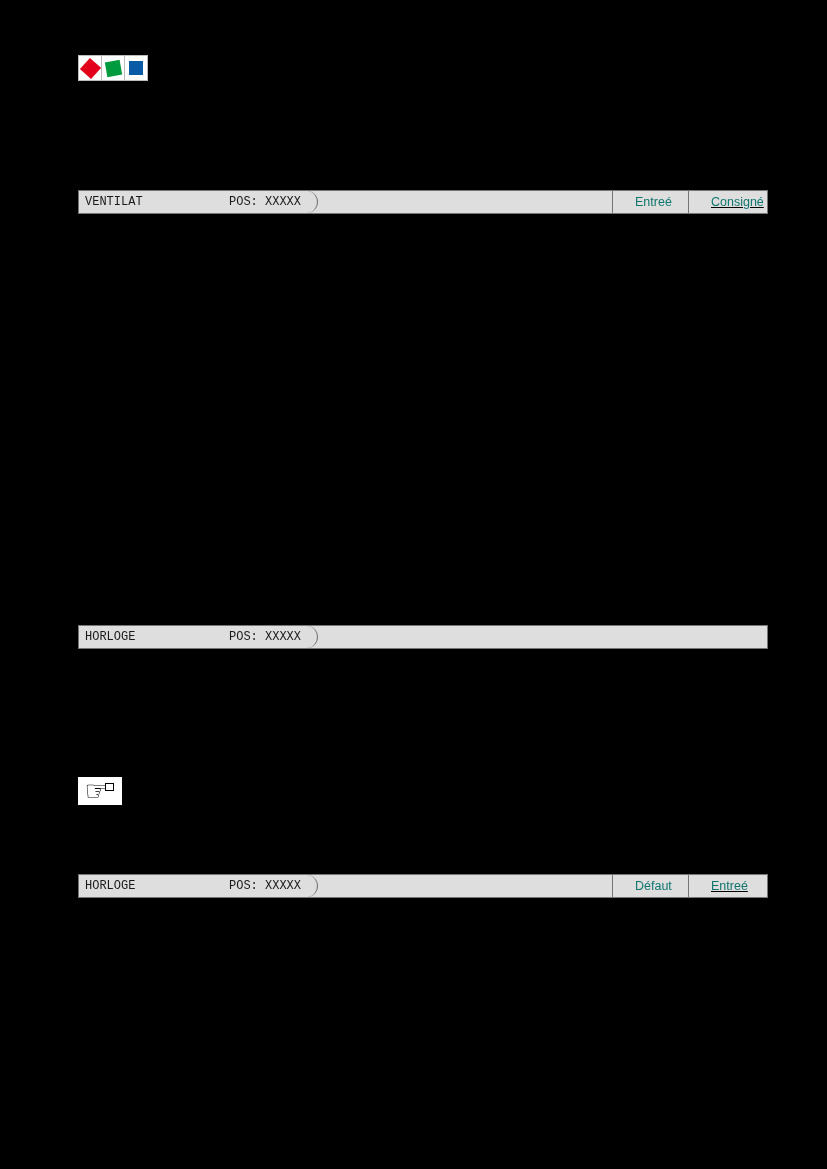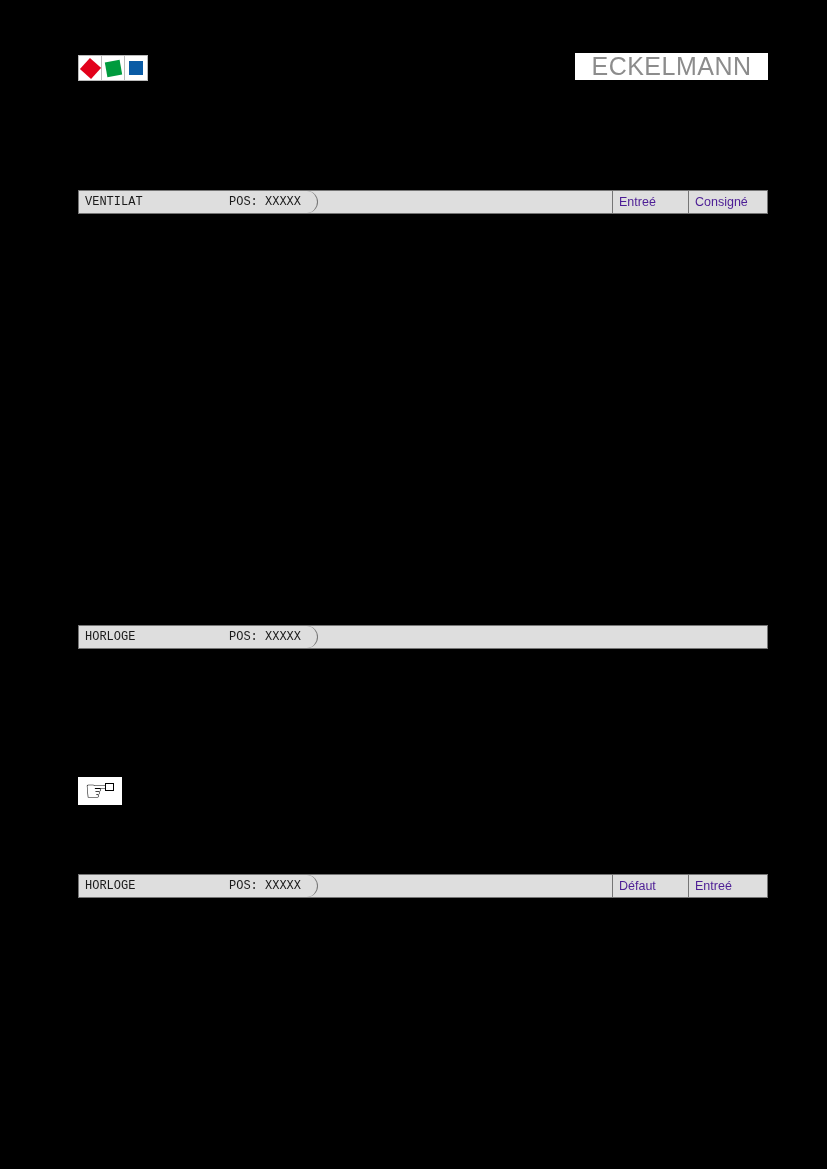--- a/index.html
+++ b/index.html
@@ -58,36 +58,37 @@
     box-sizing: border-box;
     background: #dedede;
     border: 1px solid #757575;
   }
   .bar .cell {
     box-sizing: border-box;
     border-right: 1px solid #757575;
     display: flex; align-items: center;
     overflow: hidden;
   }
-  .bar .cell:last-child { border-right: none; }
+  .bar .cell:last-child { border-right: none; text-decoration: underline; }
   .c1 { width: 239px; justify-content: space-between; padding: 0 16px 0 6px; border-radius: 11px; }
   .c2 { width: 295px; }
   .c2-wide { flex: 1; }
   .c3 { width: 76px; padding-left: 6px; }
   .c4 { flex: 1; padding-left: 6px; }
   .mono {
     font-family: "Liberation Mono", "DejaVu Sans Mono", monospace;
     font-size: 12px;
     color: #1a1a1a;
     white-space: pre;
   }
   .sans {
     font-family: "Liberation Sans", sans-serif;
     font-size: 12.5px;
-    color: #4c1d95;
+    color: #0f766e;
+    margin-left: 16px;
   }
 
   
   .hand-box {
     position: absolute; left: 78px; top: 777px;
     width: 44px; height: 28px;
     background: #fff;
     display: flex; align-items: center; justify-content: center;
     box-sizing: border-box;
   }
@@ -120,21 +121,20 @@
       <div class="sq red" style="background-color: rgb(226, 0, 26);"></div>
     </div>
     <div class="logo-cell">
       <div class="sq green" style="background-color: rgb(0, 155, 62);"></div>
     </div>
     <div class="logo-cell">
       <div class="sq blue" style="background-color: rgb(10, 91, 165);"></div>
     </div>
   </div>
 
-  <div class="brand-box">ECKELMANN</div>
 
   <div class="bar bar1">
     <div class="cell c1">
       <span class="mono">VENTILAT</span>
       <span class="mono">POS: XXXXX</span>
     </div>
     <div class="cell c2"></div>
     <div class="cell c3">
       <span class="sans">Entreé</span>
     </div>

